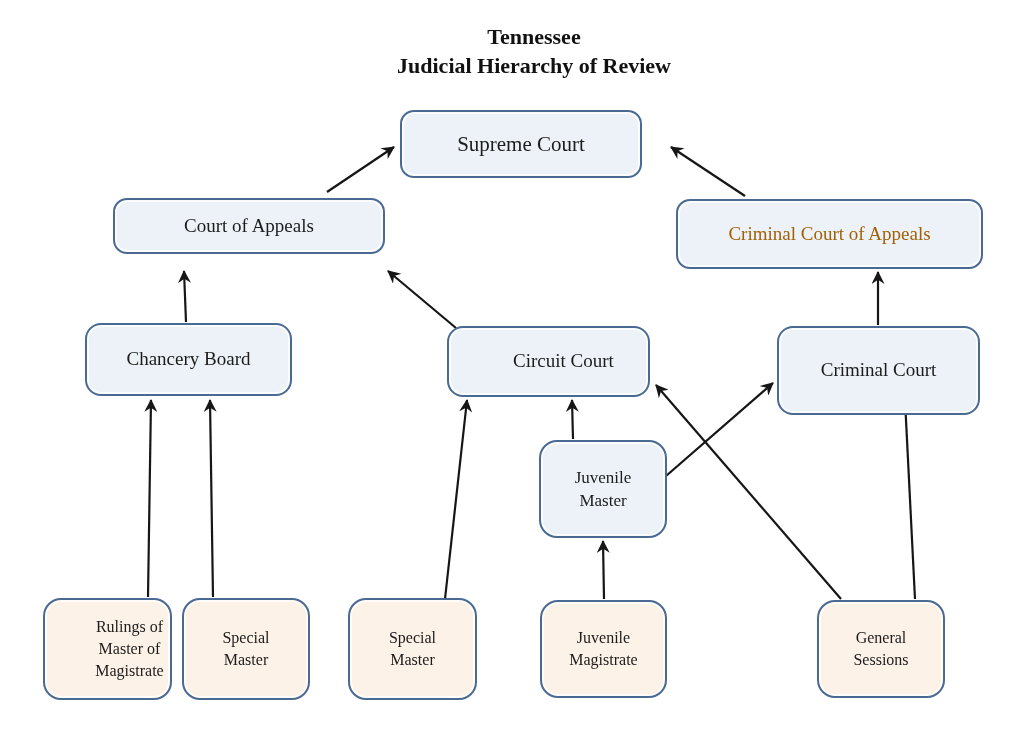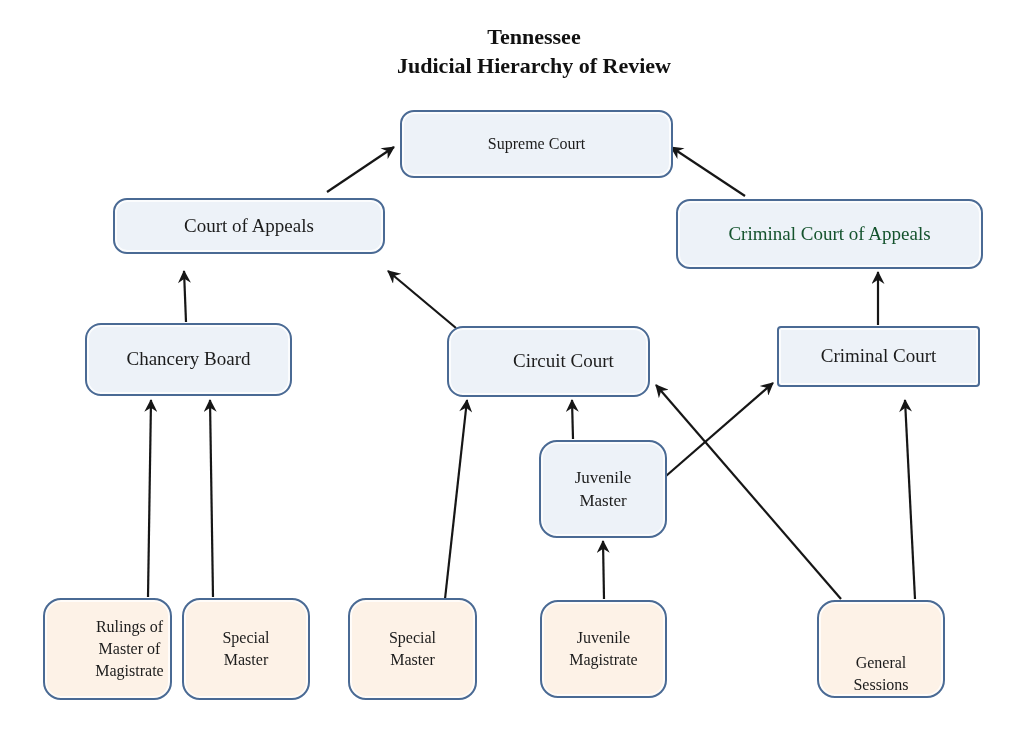--- a/index.html
+++ b/index.html
@@ -75,36 +75,36 @@
       <line x1="666" y1="476" x2="773" y2="383" marker-end="url(#arrowhead)"></line>
       <line x1="148" y1="597" x2="151" y2="400" marker-end="url(#arrowhead)"></line>
       <line x1="213" y1="597" x2="210" y2="400" marker-end="url(#arrowhead)"></line>
       <line x1="445" y1="599" x2="467" y2="400" marker-end="url(#arrowhead)"></line>
       <line x1="604" y1="599" x2="603" y2="541" marker-end="url(#arrowhead)"></line>
       <line x1="841" y1="599" x2="656" y2="385" marker-end="url(#arrowhead)"></line>
       <line x1="915" y1="599" x2="905" y2="400" marker-end="url(#arrowhead)"></line>
     </svg>
 
   <div id="nodes">
-      <div class="node blue" style="left: 400px; top: 110px; width: 273px; height: 68px; font-size: 16px; border-radius: 14px; color: rgb(28, 28, 28);">
+      <div class="node blue" style="left: 400px; top: 110px; width: 242px; height: 68px; font-size: 21px; border-radius: 14px; color: rgb(28, 28, 28);">
         <div>Supreme Court</div>
       </div>
       <div class="node blue" style="left: 113px; top: 198px; width: 272px; height: 56px; font-size: 19px; border-radius: 14px; color: rgb(28, 28, 28);">
         <div>Court of Appeals</div>
       </div>
-      <div class="node blue" style="left: 676px; top: 199px; width: 307px; height: 70px; font-size: 19px; border-radius: 14px; color: #14532d;">
+      <div class="node blue" style="left: 676px; top: 199px; width: 307px; height: 70px; font-size: 19px; border-radius: 14px; color: #a16207;">
         <div>Criminal Court of Appeals</div>
       </div>
       <div class="node blue" style="left: 85px; top: 323px; width: 207px; height: 73px; font-size: 19px; border-radius: 16px; color: rgb(28, 28, 28);">
         <div>Chancery Board</div>
       </div>
       <div class="node blue" style="left: 447px; top: 326px; width: 203px; height: 71px; font-size: 19px; border-radius: 16px; color: rgb(28, 28, 28); padding-left: 30px;">
         <div>Circuit Court</div>
       </div>
-      <div class="node blue" style="left: 777px; top: 326px; width: 203px; height: 61px; font-size: 19px; border-radius: 4px; color: rgb(28, 28, 28);">
+      <div class="node blue" style="left: 777px; top: 326px; width: 203px; height: 89px; font-size: 19px; border-radius: 16px; color: rgb(28, 28, 28);">
         <div>Criminal Court</div>
       </div>
       <div class="node blue" style="left: 539px; top: 440px; width: 128px; height: 98px; font-size: 17px; border-radius: 18px; color: rgb(28, 28, 28);">
         <div>Juvenile</div>
         <div>Master</div>
       </div>
       <div class="node peach" style="left: 43px; top: 598px; width: 129px; height: 102px; font-size: 16px; border-radius: 18px; color: rgb(28, 28, 28); padding-left: 44px;">
         <div>Rulings of</div>
         <div>Master of</div>
         <div>Magistrate</div>
@@ -114,19 +114,19 @@
         <div>Master</div>
       </div>
       <div class="node peach" style="left: 348px; top: 598px; width: 129px; height: 102px; font-size: 16px; border-radius: 18px; color: rgb(28, 28, 28);">
         <div>Special</div>
         <div>Master</div>
       </div>
       <div class="node peach" style="left: 540px; top: 600px; width: 127px; height: 98px; font-size: 16px; border-radius: 18px; color: rgb(28, 28, 28);">
         <div>Juvenile</div>
         <div>Magistrate</div>
       </div>
-      <div class="node peach" style="left: 817px; top: 600px; width: 128px; height: 98px; font-size: 16px; border-radius: 18px; color: rgb(28, 28, 28); justify-content: flex-end;">
+      <div class="node peach" style="left: 817px; top: 600px; width: 128px; height: 98px; font-size: 16px; border-radius: 18px; color: rgb(28, 28, 28);">
         <div>General</div>
         <div>Sessions</div>
       </div>
     </div>
 
 </div>
 
 </body></html>

